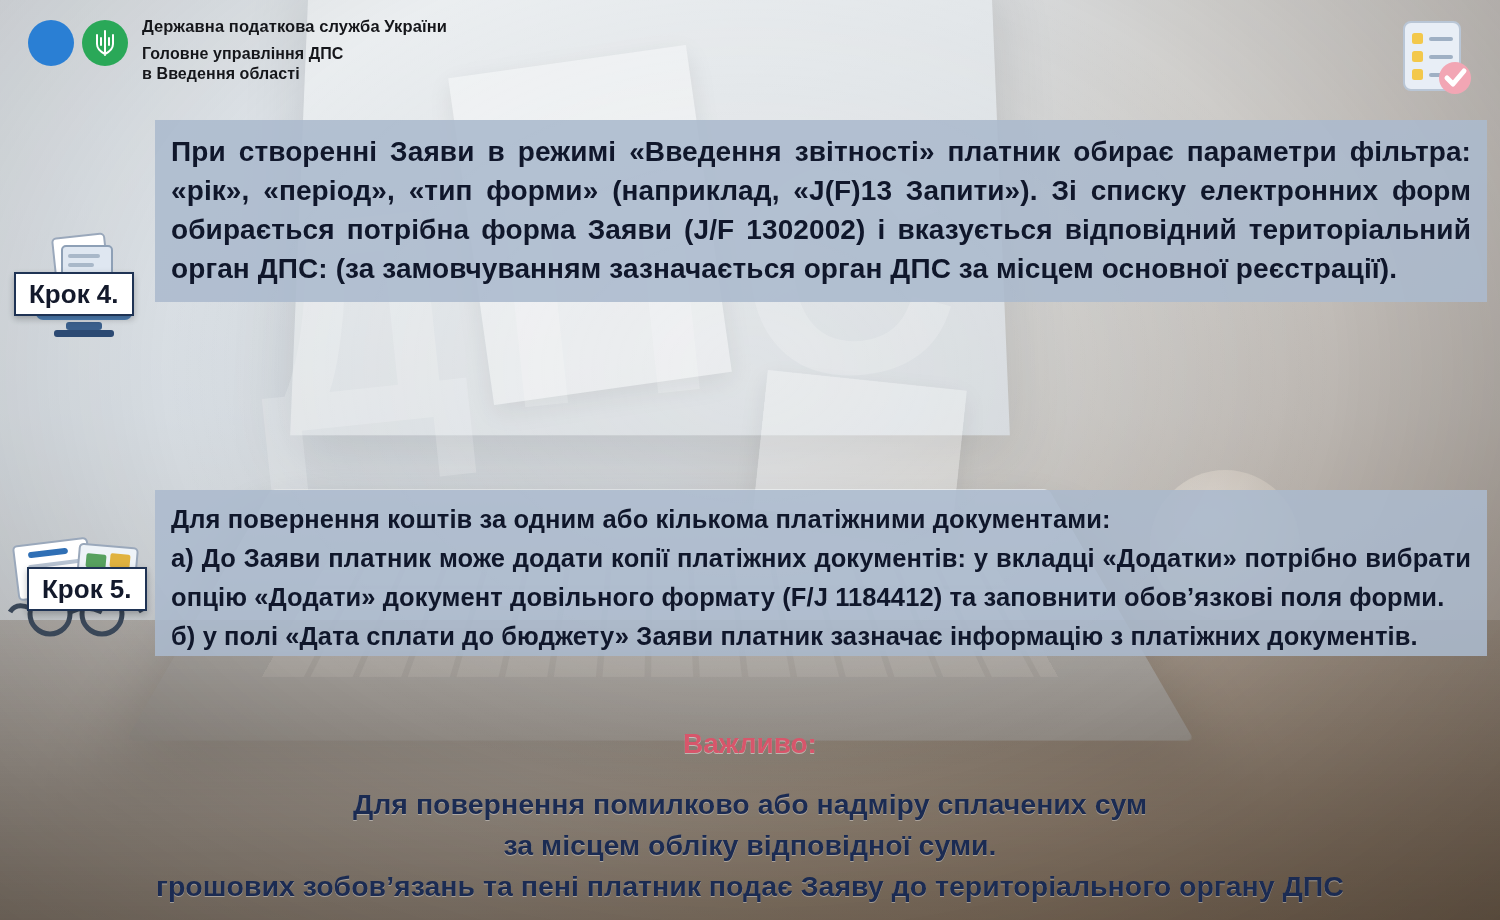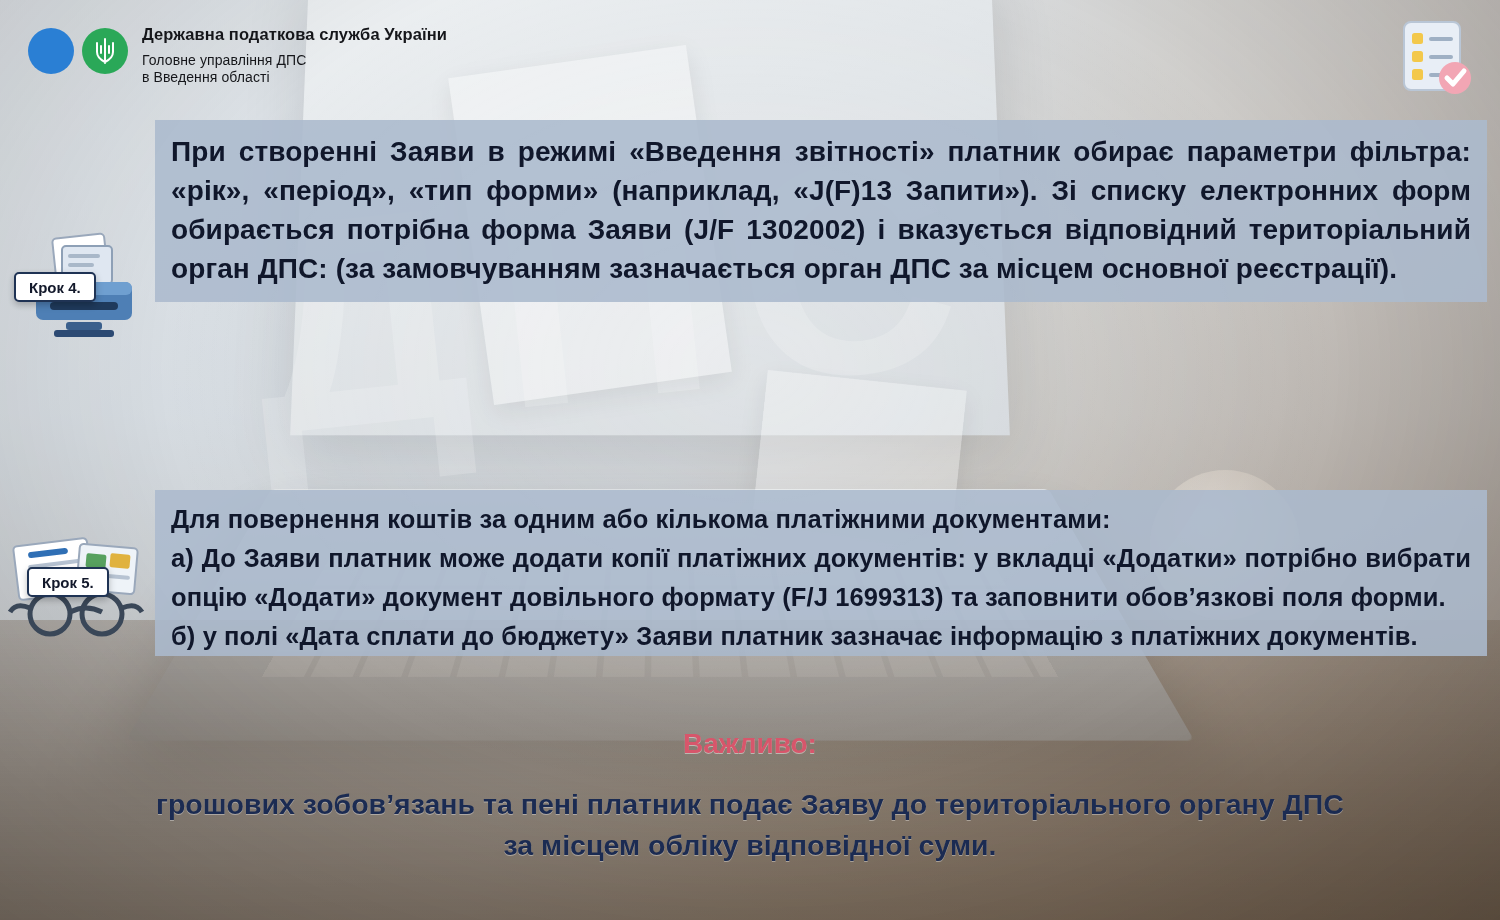--- a/index.html
+++ b/index.html
@@ -100,21 +100,20 @@
   }
 
   
   .header {
     position: absolute;
     left: 28px; top: 16px;
     display: flex;
     align-items: flex-start;
     gap: 14px;
     z-index: 6;
-    margin-top: 8px;
   }
   .logo-marks {
     display: flex;
     align-items: center;
     gap: 8px;
     margin-top: 4px;
   }
   .logo-circle-blue {
     width: 46px; height: 46px;
     border-radius: 50%;
@@ -135,43 +134,43 @@
     line-height: 1.25;
   }
   .header-title {
     font-size: 16.5px;
     font-weight: bold;
     color: #15161a;
     margin-bottom: 7px;
     letter-spacing: 0.1px;
   }
   .header-sub {
-    font-size: 14px;
-    font-weight: normal;
+    font-size: 16px;
+    font-weight: bold;
     color: #15161a;
     letter-spacing: 0.1px;
   }
 
   
   .checklist-icon {
     position: absolute;
     right: 26px; top: 18px;
     width: 76px; height: 80px;
     z-index: 6;
   }
 
   
   .step-badge {
     position: absolute;
     z-index: 7;
     background: #ffffff;
     border: 2px solid #1f3354;
-    border-radius: 5px;
+    border-radius: 0;
     padding: 5px 13px 4px;
-    font-size: 15px;
+    font-size: 26px;
     font-weight: bold;
     color: #13192b;
     box-shadow: 0 3px 7px rgba(0,0,0,0.25);
     white-space: nowrap;
   }
   #step4-badge { left: 14px; top: 272px; }
   #step5-badge { left: 27px; top: 567px; }
 
   .step-icon {
     position: absolute;
@@ -308,25 +307,26 @@
     <path d="M116 80 q14 -6 20 4" stroke="#3a4758" stroke-width="5" fill="none"></path>
   </svg>
   <div id="step5-badge" class="step-badge">Крок 5.</div>
 
   <div id="card-step4" class="card">
     <p>При створенні Заяви в режимі «Введення звітності» платник обирає параметри фільтра: «рік», «період», «тип форми» (наприклад, «J(F)13 Запити»). Зі списку електронних форм обирається потрібна форма Заяви (J/F 1302002) і вказується відповідний територіальний орган ДПС: (за замовчуванням зазначається орган ДПС за місцем основної реєстрації).</p>
   </div>
 
   <div id="card-step5" class="card">
     <p class="noj">Для повернення коштів за одним або кількома платіжними документами:</p>
-    <p> а) До Заяви платник може додати копії платіжних документів: у вкладці «Додатки» потрібно вибрати опцію «Додати» документ довільного формату (F/J 1699313) та заповнити обов’язкові поля форми.</p>
+    <p> а) До Заяви платник може додати копії платіжних документів: у вкладці «Додатки» потрібно вибрати опцію «Додати» документ довільного формату (F/J 1184412) та заповнити обов’язкові поля форми.</p>
     <p class="noj"> б) у полі «Дата сплати до бюджету» Заяви платник зазначає інформацію з платіжних документів.</p>
   </div>
 
   <div class="important-wrap">
     <div class="important-title">Важливо:</div>
     <div class="important-body">
+      <div>Для повернення помилково або надміру сплачених сум</div>
+      <div>за місцем обліку відповідної суми.</div>
       <div>грошових зобов’язань та пені платник подає Заяву до територіального органу ДПС</div>
-      <div>за місцем обліку відповідної суми.</div>
     </div>
   </div>
 
 </div>
 
 </body></html>

